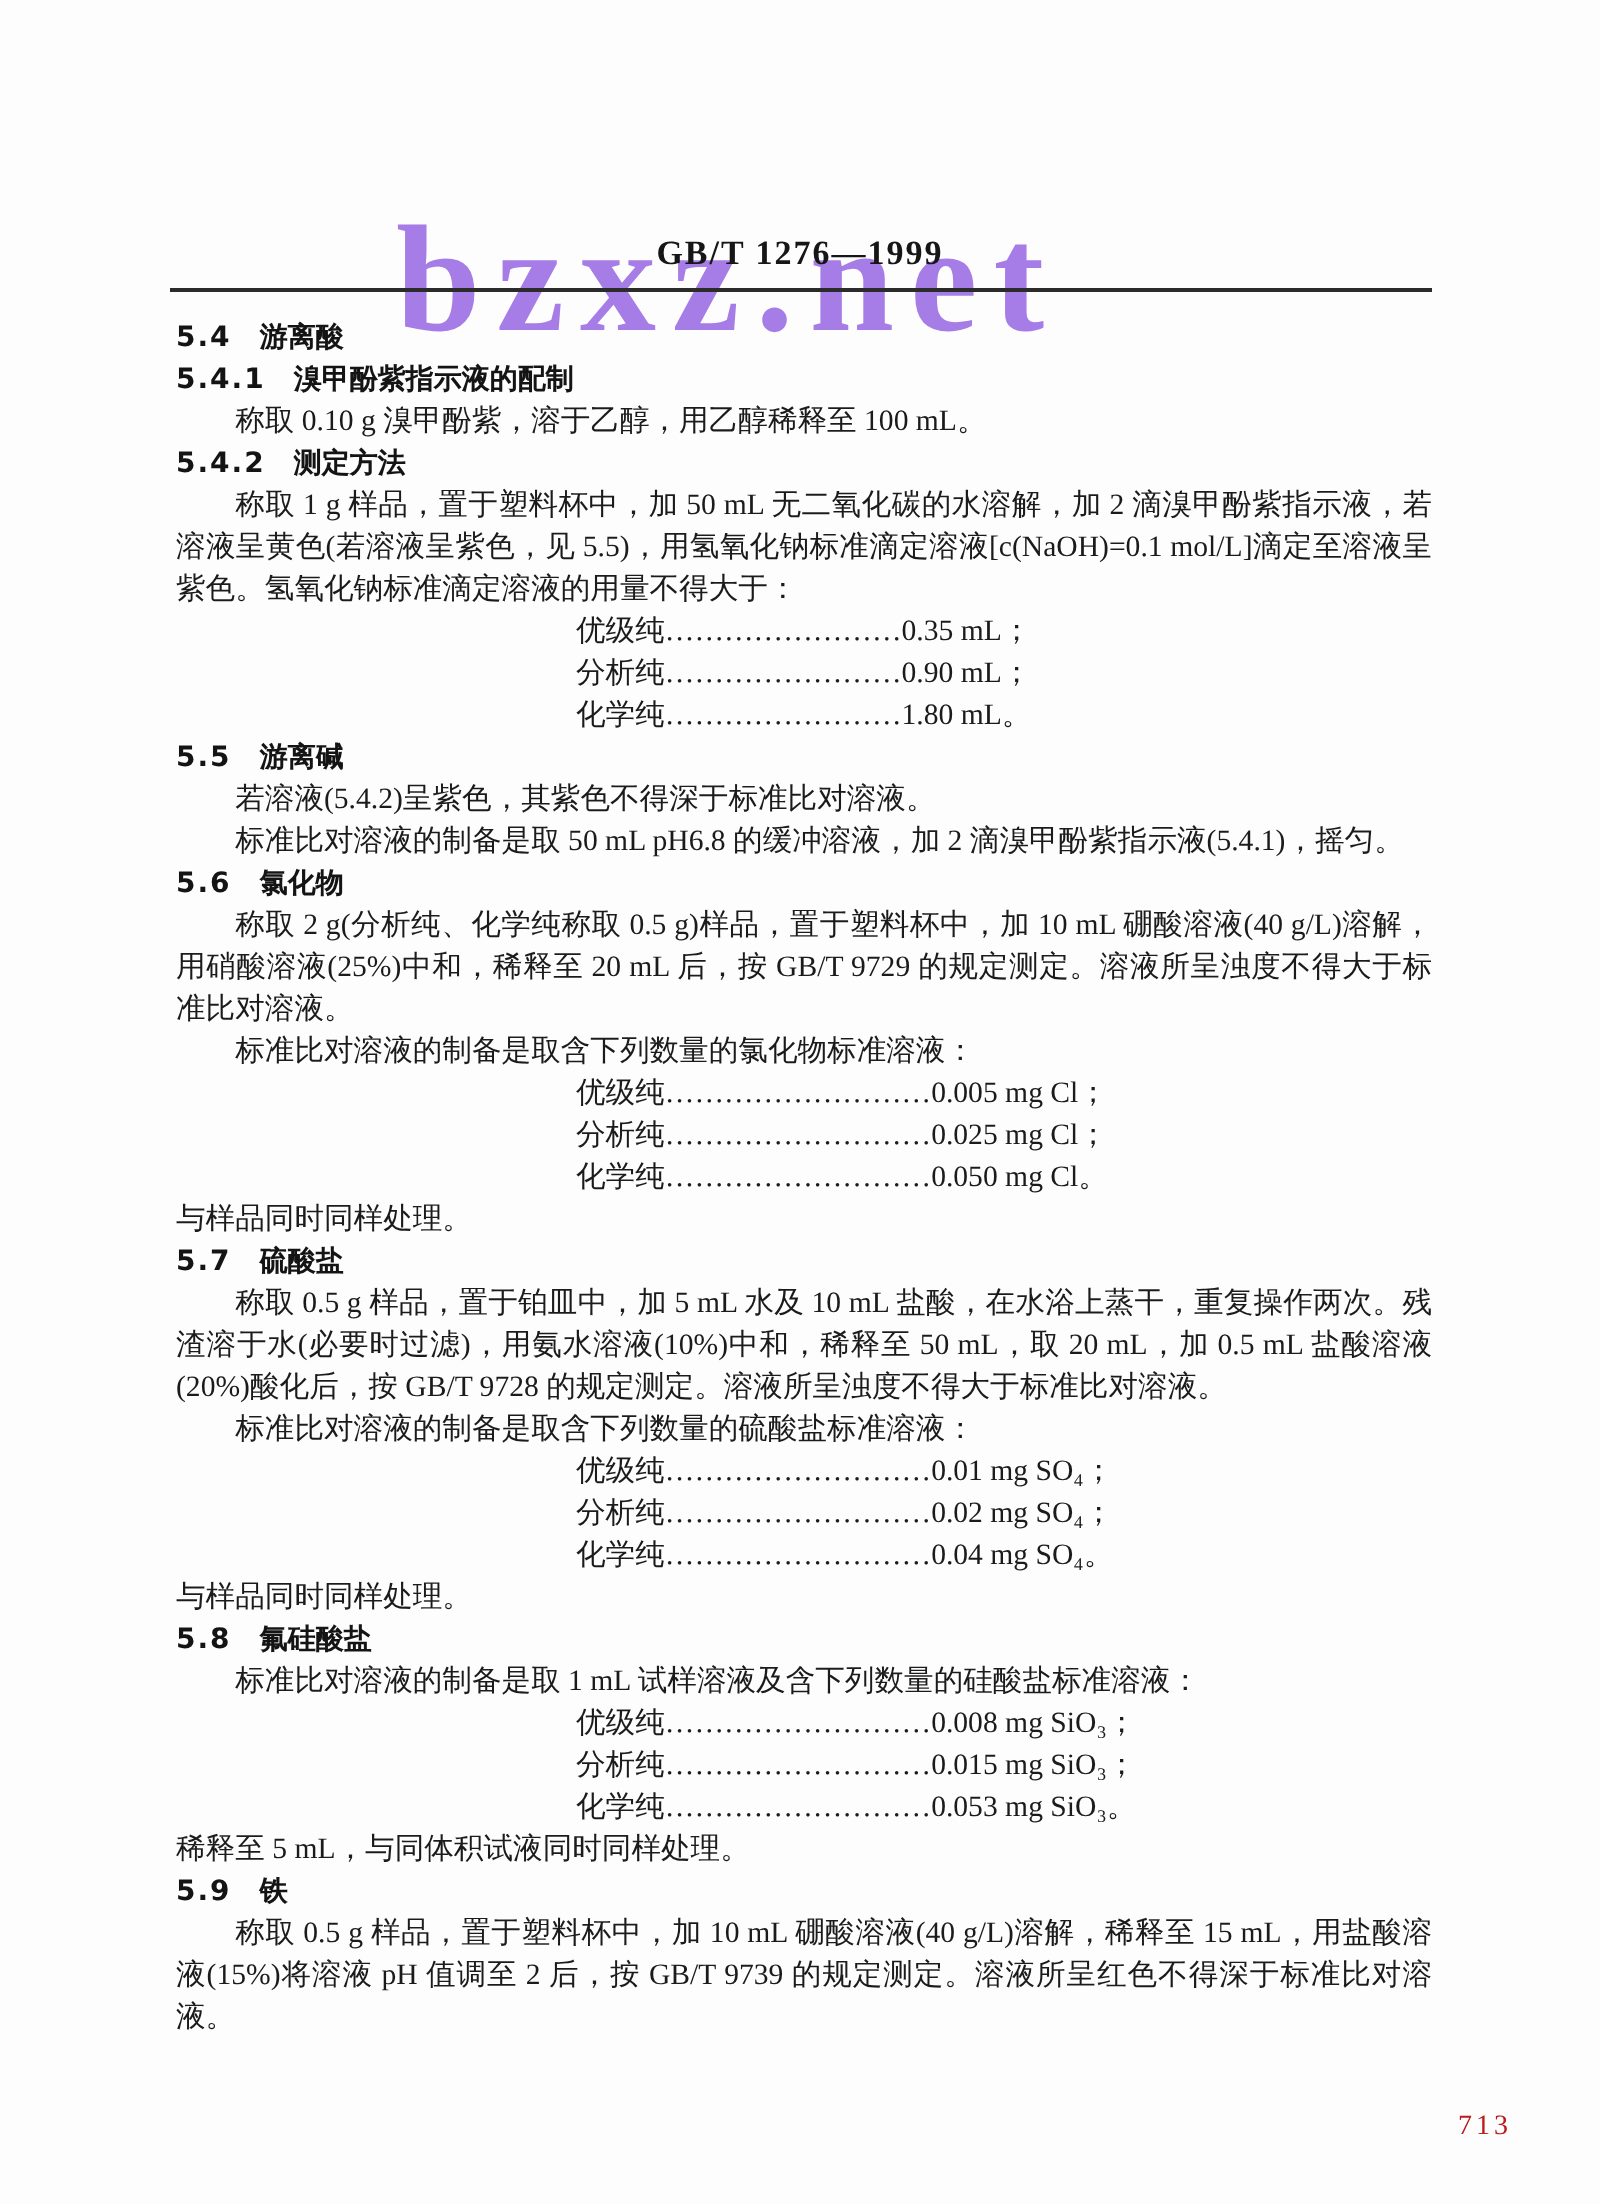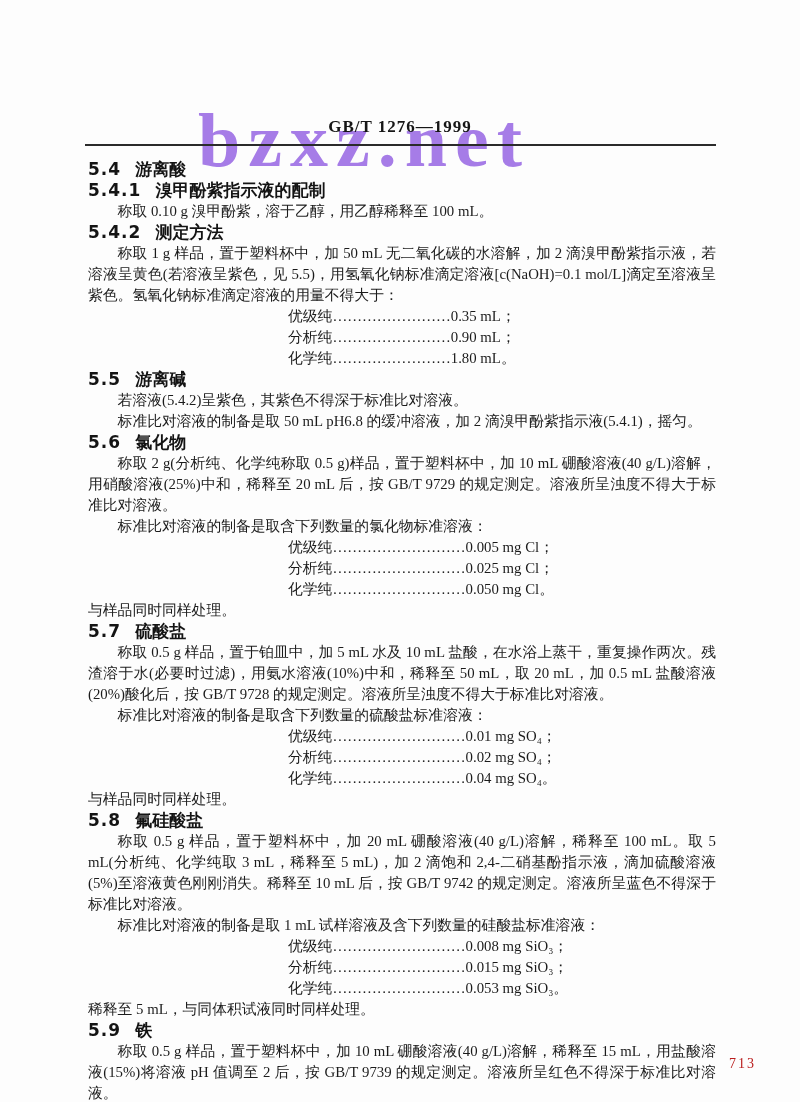--- a/index.html
+++ b/index.html
@@ -42,21 +42,21 @@
     border-top: 2.4px solid #2b2b2b;
   }
   .doc-body {
     position: relative; z-index: 1;
     margin: 13px 84px 0 88px;
   }
   .h {
     margin: 0;
     font-family: "DejaVu Sans", "Liberation Sans", sans-serif;
     font-weight: bold;
-    font-size: 17px;
+    font-size: 14px;
     color: #141414;
   }
   .hn { margin-right: 14px; letter-spacing: 1px; }
   .para { margin: 0; text-align: justify; }
   .ind { text-indent: 2em; }
   .list { margin-left: 200px; }
   .list .para { text-align: left; }
   .doc-footer {
     position: absolute;
     right: 44px; bottom: 28px;
@@ -122,21 +122,20 @@
     <div class="list">
       <p class="para">优级纯………………………0.01 mg SO₄；</p>
       <p class="para">分析纯………………………0.02 mg SO₄；</p>
       <p class="para">化学纯………………………0.04 mg SO₄。</p>
     </div>
 
     <p class="para">与样品同时同样处理。</p>
 
     <p class="h"><span class="hn">5.8</span><span>氟硅酸盐</span></p>
 
-    <p class="para ind">称取 0.5 g 样品，置于塑料杯中，加 20 mL 硼酸溶液(40 g/L)溶解，稀释至 100 mL。取 5 mL(分析纯、化学纯取 3 mL，稀释至 5 mL)，加 2 滴饱和 2,4-二硝基酚指示液，滴加硫酸溶液(5%)至溶液黄色刚刚消失。稀释至 10 mL 后，按 GB/T 9742 的规定测定。溶液所呈蓝色不得深于标准比对溶液。</p>
     <p class="para ind">标准比对溶液的制备是取 1 mL 试样溶液及含下列数量的硅酸盐标准溶液：</p>
 
     <div class="list">
       <p class="para">优级纯………………………0.008 mg SiO₃；</p>
       <p class="para">分析纯………………………0.015 mg SiO₃；</p>
       <p class="para">化学纯………………………0.053 mg SiO₃。</p>
     </div>
 
     <p class="para">稀释至 5 mL，与同体积试液同时同样处理。</p>
 

